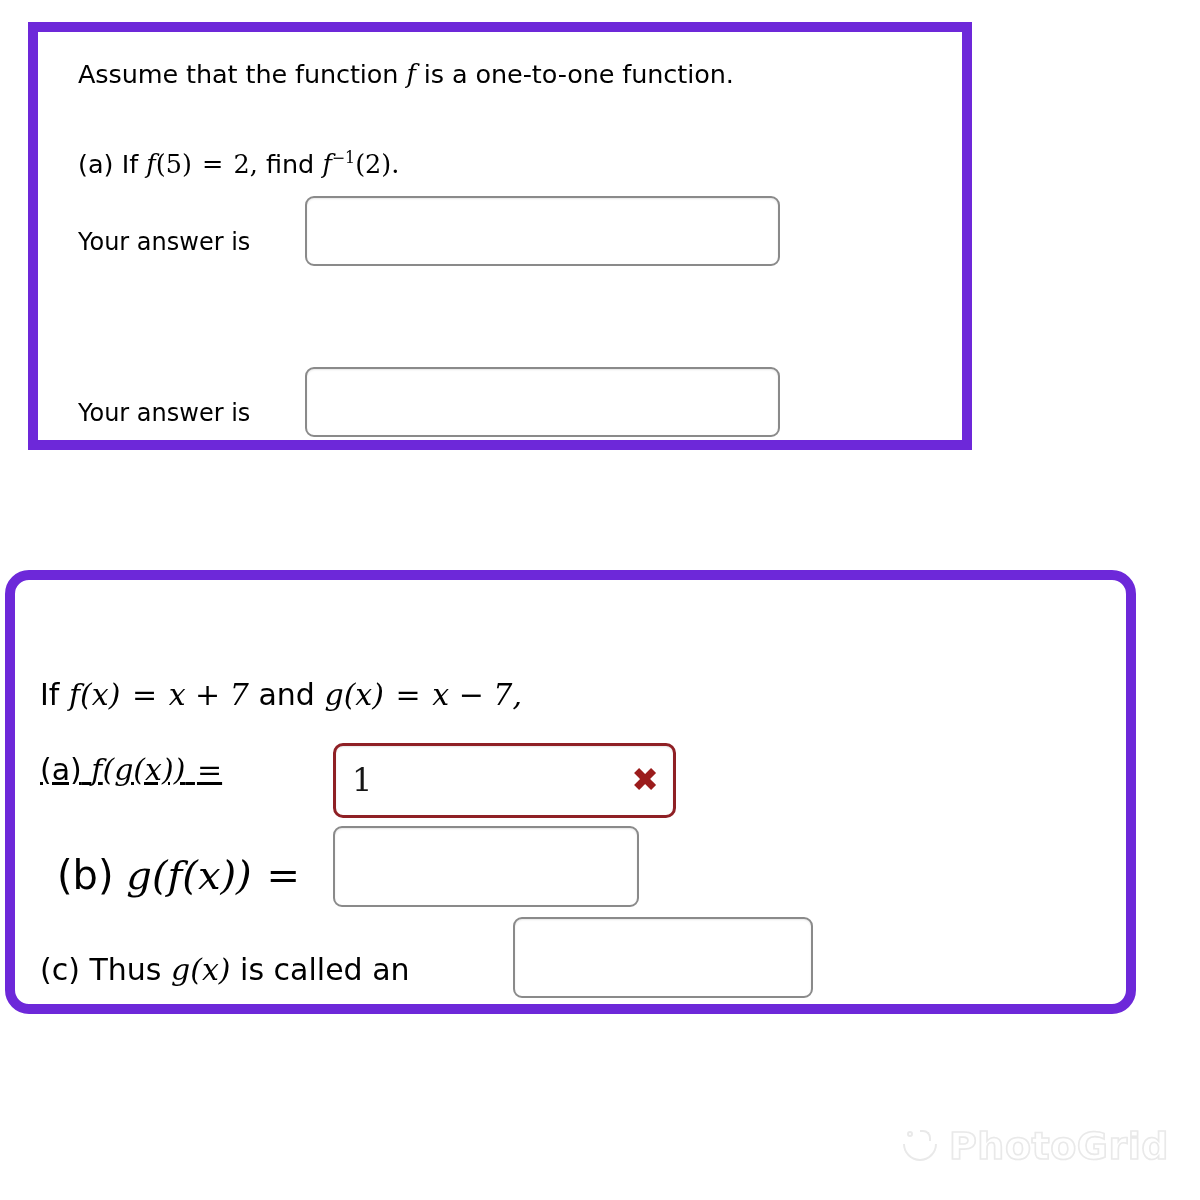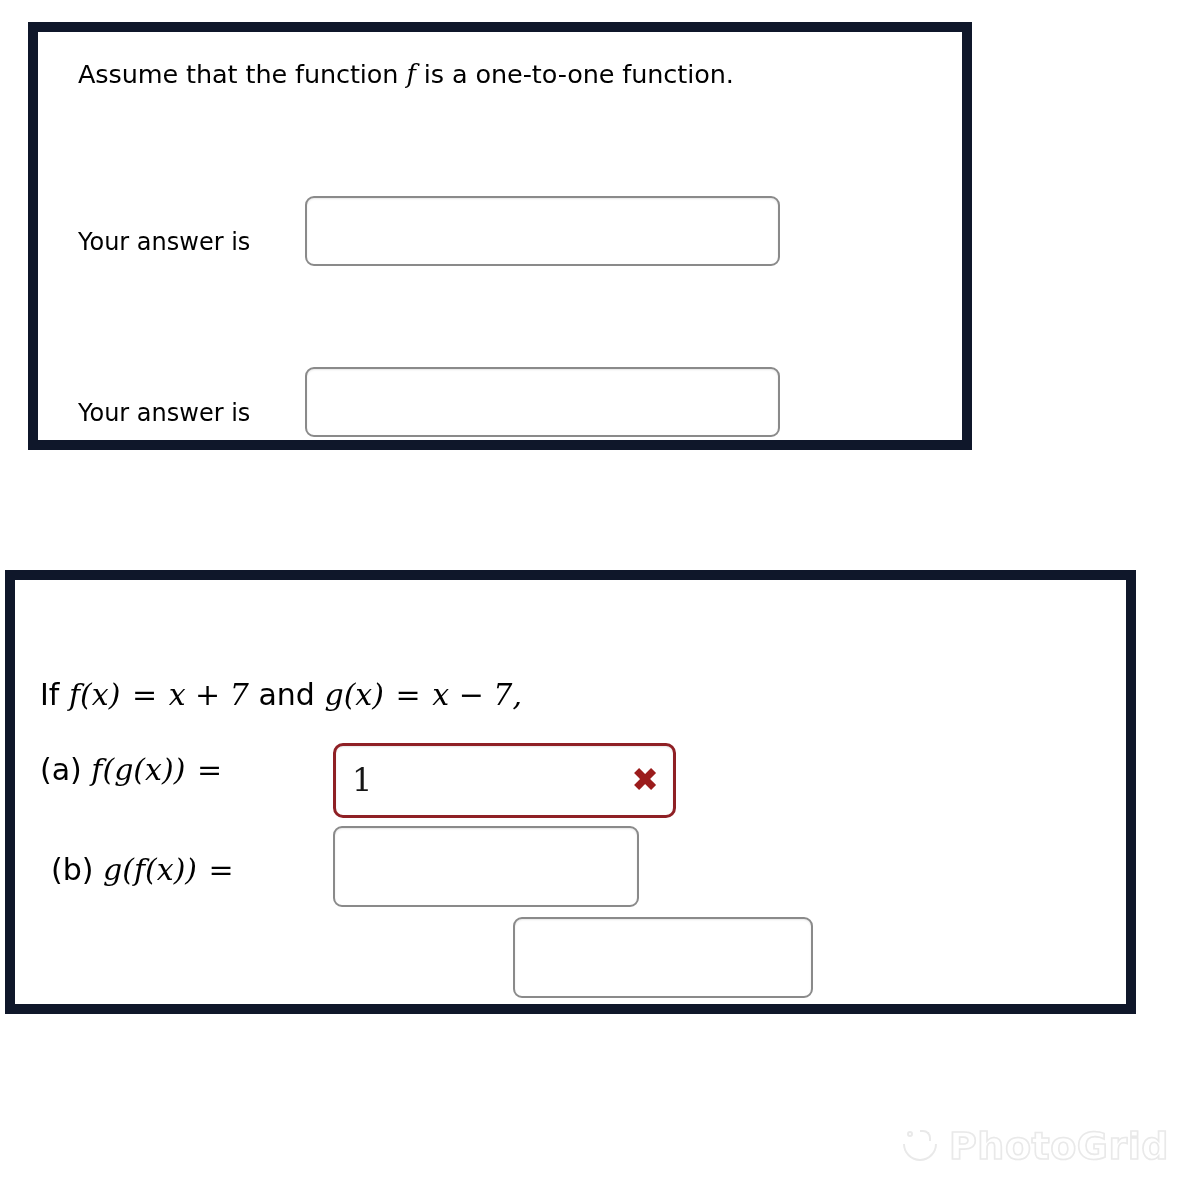--- a/index.html
+++ b/index.html
@@ -35,34 +35,35 @@
   .op {
     font-family: "DejaVu Serif", "Liberation Serif", serif;
     font-style: normal;
     padding: 0 2px;
   }
 
   
   .panel {
     position: absolute;
     background: #ffffff;
-    border: 10px solid #0f172a;
+    border: 10px solid #6d28d9;
     box-sizing: border-box;
   }
   #panel-one {
     left: 28px;
     top: 22px;
     width: 944px;
     height: 428px;
   }
   #panel-two {
     left: 5px;
     top: 570px;
     width: 1131px;
     height: 444px;
+    border-radius: 24px;
   }
 
   
   .line {
     position: absolute;
     white-space: nowrap;
     line-height: 1;
   }
 
   
@@ -96,25 +97,26 @@
   
   .p2-cond {
     left: 25px;
     top: 100px;
     font-size: 30px;
   }
   .p2-a {
     left: 25px;
     top: 175px;
     font-size: 30px;
+    text-decoration: underline;
   }
   .p2-b {
-    left: 36px;
+    left: 42px;
     top: 275px;
-    font-size: 30px;
+    font-size: 40px;
   }
   .p2-c {
     left: 25px;
     top: 375px;
     font-size: 30px;
   }
   .p2-ctail {
     left: 813px;
     top: 375px;
     font-size: 30px;
@@ -223,20 +225,29 @@
 <body>
 
 <div class="panel" id="panel-one">
 
   <div class="line p1-title">
     <span>Assume that the function</span>
     <span class="math">f</span>
     <span>is a one-to-one function.</span>
   </div>
 
+  <div class="line p1-a">
+    <span>(a)</span>
+    <span>If</span>
+    <span class="math">f</span><span class="mathu">(5)</span>
+    <span class="op">=</span>
+    <span class="mathu">2,</span>
+    <span>find</span>
+    <span class="math">f</span><span class="sup">−1</span><span class="mathu">(2).</span>
+  </div>
 
   <div class="line p1-ans-a">Your answer is</div>
   <div class="ibox" id="input-a1">
     <span class="val" placeholder=""></span>
   </div>
 
 
   <div class="line p1-ans-b">Your answer is</div>
   <div class="ibox" id="input-b1">
     <span class="val" placeholder=""></span>
@@ -268,20 +279,26 @@
 
   <div class="line p2-b">
     <span>(b)</span>
     <span class="math">g</span><span class="math">(f(x))</span>
     <span class="op">=</span>
   </div>
   <div class="ibox" id="input-gf">
     <span class="val" placeholder=""></span>
   </div>
 
+  <div class="line p2-c">
+    <span>(c)</span>
+    <span>Thus</span>
+    <span class="math">g</span><span class="math">(x)</span>
+    <span>is called an</span>
+  </div>
   <div class="ibox" id="input-inv">
     <span class="val" placeholder=""></span>
   </div>
 </div>
 
 <div id="watermark">
   <span class="wm-logo">
     <span class="eye"></span>
     <span class="spark"></span>
     <span class="bowl"></span>

